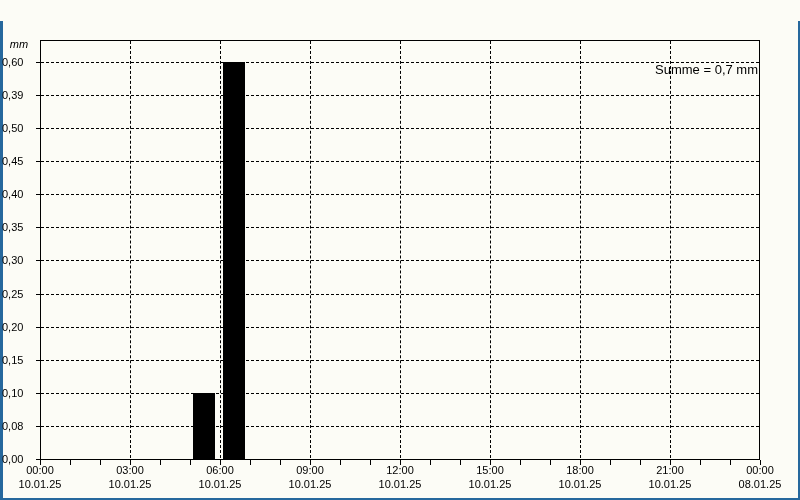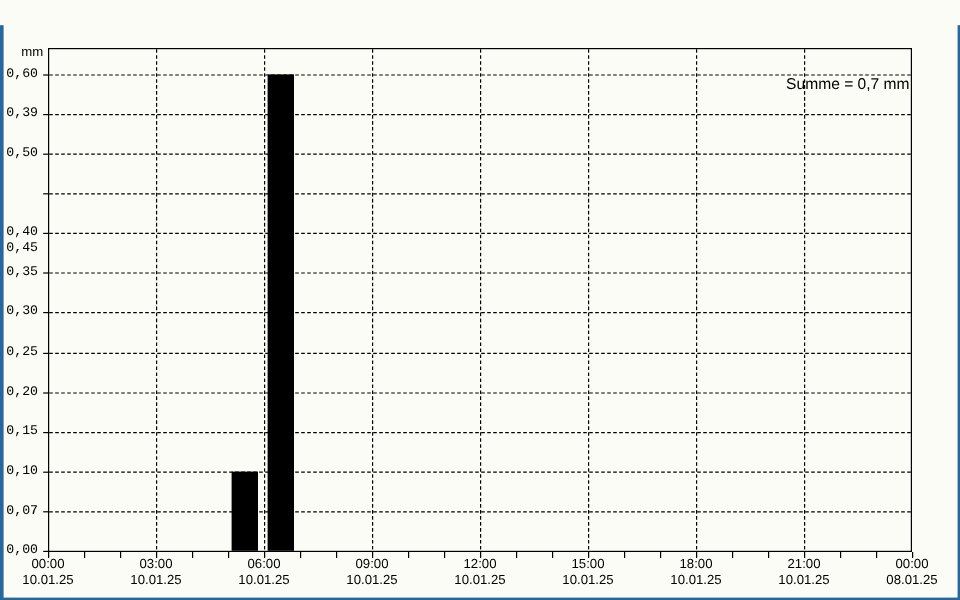--- a/index.html
+++ b/index.html
@@ -24,31 +24,31 @@
   .win-border{position:absolute;background:#26689d;}
   #border-left{left:0;top:21px;width:3px;height:479px;}
   #border-right{right:0;top:21px;width:2px;height:479px;}
   #border-bottom{left:0;bottom:0;width:800px;height:2px;}
   #sum-label{
     position:absolute;top:26px;left:508px;width:250px;
     text-align:right;font-size:13px;margin-top:36px;
   }
   #y-unit{
     position:absolute;top:38px;left:2px;width:34px;
-    text-align:right;font-size:11px;
+    text-align:center;font-size:11px;font-style:italic;
   }
   #plot-box{
     position:absolute;left:40px;top:40px;width:720px;height:420px;
     border:1px solid #000;box-sizing:border-box;background:transparent;
   }
   .h-grid{position:absolute;height:0;border-top:1px dashed #000;}
   .v-grid{position:absolute;width:0;border-left:1px dashed #000;}
   .y-tick{position:absolute;width:4px;height:1px;background:#000;}
   .x-tick{position:absolute;width:1px;height:5px;background:#000;}
-  .y-label{position:absolute;width:33px;text-align:center;font-size:11px;line-height:12px;font-family:Liberation Mono, monospace;}
+  .y-label{position:absolute;width:33px;text-align:left;font-size:11px;line-height:12px;}
   .x-time{position:absolute;width:70px;text-align:center;font-size:11px;line-height:12px;}
   .x-date{position:absolute;width:70px;text-align:center;font-size:11px;line-height:12px;}
   .bar{position:absolute;background:#000;}
 </style>
 </head>
 <body>
 
 <div id="window">
 
   <div id="sum-label">Summe = 0,7 mm</div>
@@ -57,21 +57,21 @@
   <div id="plot-box"></div>
   <div id="layer"></div>
 
   <div id="border-left" class="win-border"></div>
   <div id="border-right" class="win-border"></div>
   <div id="border-bottom" class="win-border"></div>
 <div class="y-tick" style="left: 36px; top: 459px;"></div>
     <div class="y-label" style="left: 2px; top: 453px;">0,00</div>
     <div class="h-grid" style="left: 41px; top: 425.904px; width: 718px;"></div>
     <div class="y-tick" style="left: 36px; top: 425.904px;"></div>
-    <div class="y-label" style="left: 2px; top: 419.904px;">0,07</div>
+    <div class="y-label" style="left: 2px; top: 419.904px;">0,08</div>
     <div class="h-grid" style="left: 41px; top: 392.807px; width: 718px;"></div>
     <div class="y-tick" style="left: 36px; top: 392.807px;"></div>
     <div class="y-label" style="left: 2px; top: 386.807px;">0,10</div>
     <div class="h-grid" style="left: 41px; top: 359.711px; width: 718px;"></div>
     <div class="y-tick" style="left: 36px; top: 359.711px;"></div>
     <div class="y-label" style="left: 2px; top: 353.711px;">0,15</div>
     <div class="h-grid" style="left: 41px; top: 326.615px; width: 718px;"></div>
     <div class="y-tick" style="left: 36px; top: 326.615px;"></div>
     <div class="y-label" style="left: 2px; top: 320.615px;">0,20</div>
     <div class="h-grid" style="left: 41px; top: 293.518px; width: 718px;"></div>
@@ -81,21 +81,21 @@
     <div class="y-tick" style="left: 36px; top: 260.422px;"></div>
     <div class="y-label" style="left: 2px; top: 254.422px;">0,30</div>
     <div class="h-grid" style="left: 41px; top: 227.325px; width: 718px;"></div>
     <div class="y-tick" style="left: 36px; top: 227.325px;"></div>
     <div class="y-label" style="left: 2px; top: 221.325px;">0,35</div>
     <div class="h-grid" style="left: 41px; top: 194.229px; width: 718px;"></div>
     <div class="y-tick" style="left: 36px; top: 194.229px;"></div>
     <div class="y-label" style="left: 2px; top: 188.229px;">0,40</div>
     <div class="h-grid" style="left: 41px; top: 161.133px; width: 718px;"></div>
     <div class="y-tick" style="left: 36px; top: 161.133px;"></div>
-    <div class="y-label" style="left: 2px; top: 155.133px; margin-top: 46px;">0,45</div>
+    <div class="y-label" style="left: 2px; top: 155.133px;">0,45</div>
     <div class="h-grid" style="left: 41px; top: 128.036px; width: 718px;"></div>
     <div class="y-tick" style="left: 36px; top: 128.036px;"></div>
     <div class="y-label" style="left: 2px; top: 122.036px;">0,50</div>
     <div class="h-grid" style="left: 41px; top: 94.94px; width: 718px;"></div>
     <div class="y-tick" style="left: 36px; top: 94.94px;"></div>
     <div class="y-label" style="left: 2px; top: 88.94px;">0,39</div>
     <div class="h-grid" style="left: 41px; top: 61.8436px; width: 718px;"></div>
     <div class="y-tick" style="left: 36px; top: 61.8436px;"></div>
     <div class="y-label" style="left: 2px; top: 55.8436px;">0,60</div>
     <div class="v-grid" style="left: 130px; top: 41px; height: 417px;"></div>

